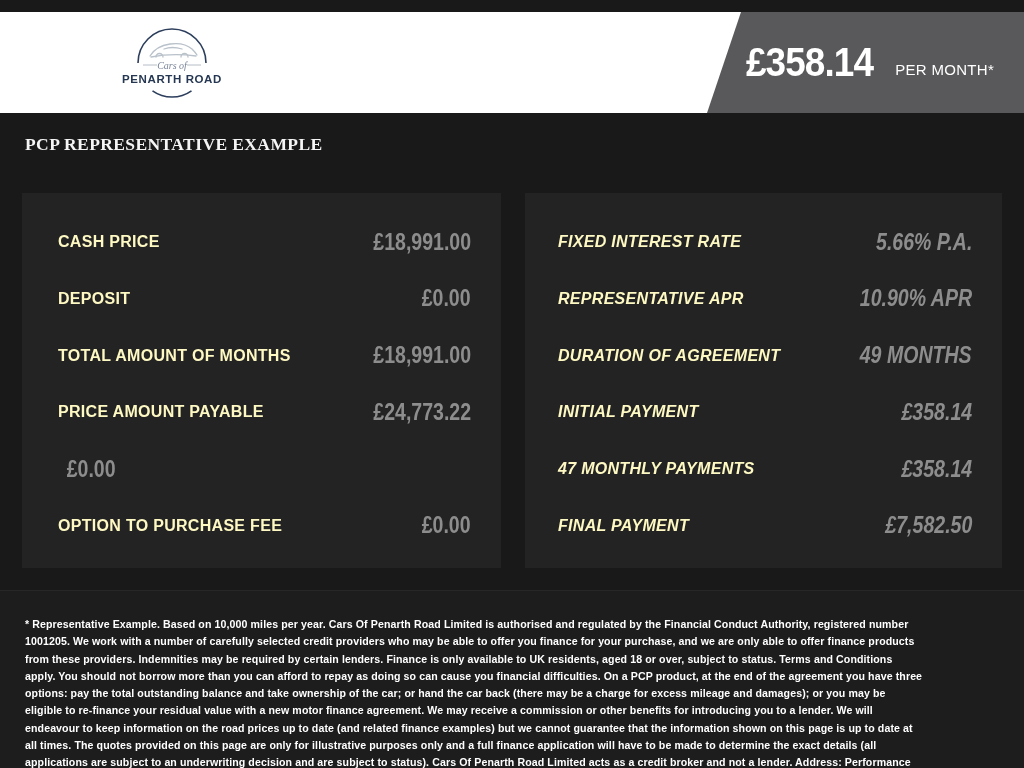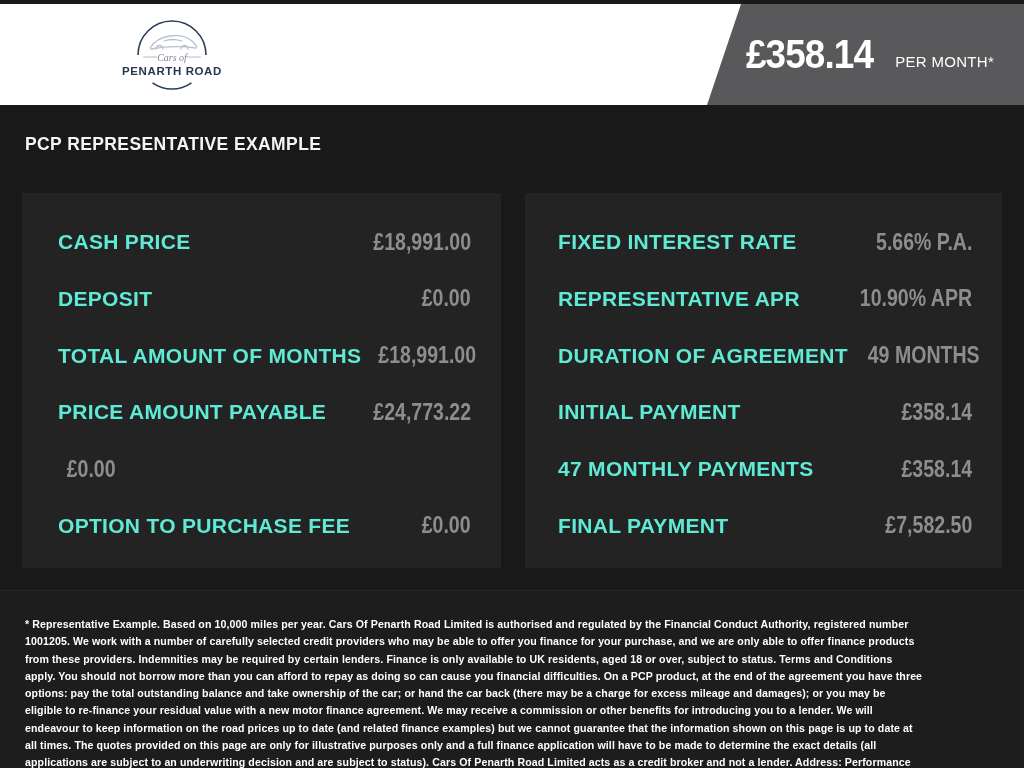--- a/index.html
+++ b/index.html
@@ -2,50 +2,50 @@
 <html><head>
 <meta charset="utf-8">
 <style>
   html,body{margin:0;padding:0;background:#333;}
   .page{
     position:relative;width:1024px;height:768px;overflow:hidden;
     background:#191919;font-family:"Liberation Sans",sans-serif;
     -webkit-font-smoothing:antialiased;
   }
   
-  .header{position:absolute;top:4px;left:0;width:1024px;height:101px;background:#ffffff;}
+  .header{position:absolute;top:12px;left:0;width:1024px;height:101px;background:#ffffff;}
   .logo{position:absolute;left:120px;top:13px;width:104px;height:76px;cursor:pointer;}
   .banner{
     position:absolute;top:0;right:0;width:324px;height:101px;background:#59595b;
     clip-path:polygon(41px 0,100% 0,100% 100%,7px 100%);
     display:flex;align-items:center;justify-content:flex-start;
     padding-left:46px;box-sizing:border-box;color:#fff;
   }
   .banner-amount{
     font-size:41px;font-weight:700;letter-spacing:-1px;
     display:inline-block;transform:scaleX(.9);transform-origin:0 50%;white-space:nowrap;
   }
   .banner-period{
     font-size:15px;font-weight:400;letter-spacing:.3px;margin-left:8px;margin-top:14px;white-space:nowrap;
   }
   
   .page-title{
     position:absolute;top:134px;left:25px;font-size:17.5px;font-weight:700;
-    color:#f5f5f5;letter-spacing:.4px;
+    color:#f5f5f5;letter-spacing:.4px;font-family:Liberation Serif, serif;
   }
   
   .panel{
     position:absolute;top:193px;height:375px;background:#232323;box-sizing:border-box;
     display:flex;flex-direction:column;justify-content:space-between;
     padding:37px 30px 30px 36px;
   }
   .panel-left{left:22px;width:479px;}
-  .panel-right{left:525px;width:477px;padding-left:33px;}
+  .panel-right{left:525px;width:477px;padding-left:33px;font-style:italic;}
   .frow{display:flex;justify-content:space-between;align-items:center;height:24px;}
-  .flabel{font-size:21px;font-weight:700;color:#5eead4;letter-spacing:.3px;white-space:nowrap;}
+  .flabel{font-size:16px;font-weight:700;color:#fef9c3;letter-spacing:.3px;white-space:nowrap;}
   .fvalue{
     font-size:23px;font-weight:700;color:#8d8d8d;white-space:nowrap;
     display:inline-block;transform:scaleX(.85);transform-origin:100% 50%;letter-spacing:0;
   }
   
   .footer{
     position:absolute;top:590px;left:0;width:1024px;height:178px;background:#1d1d1d;
     border-top:1px solid #272727;box-sizing:border-box;padding:25px 0 0 25px;
   }
   .disclaimer{

